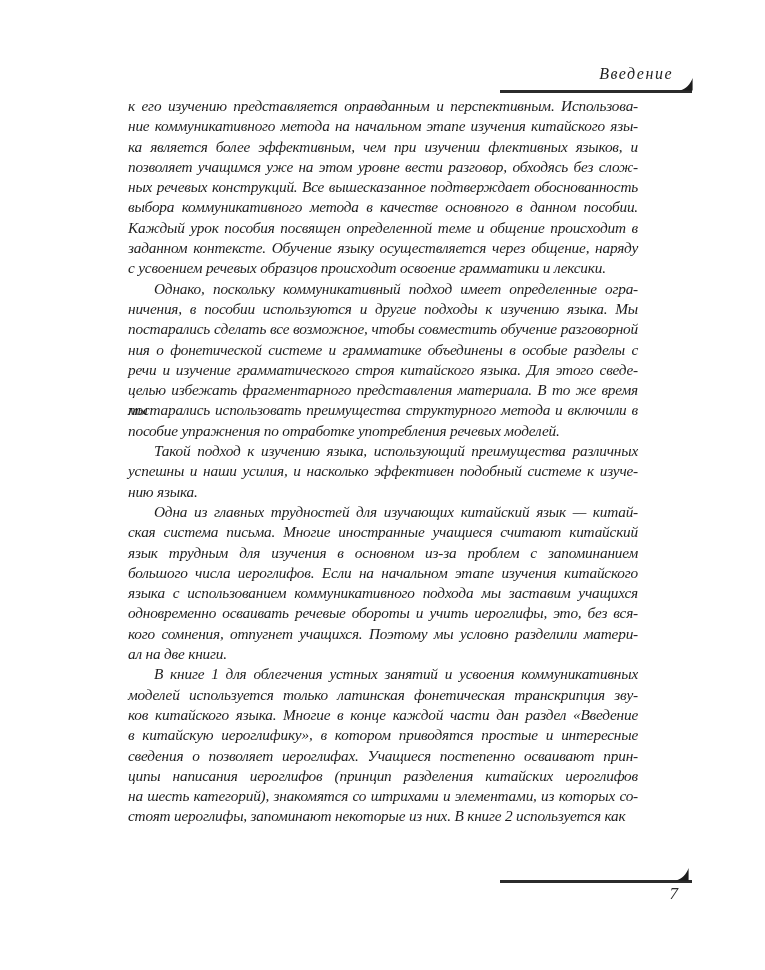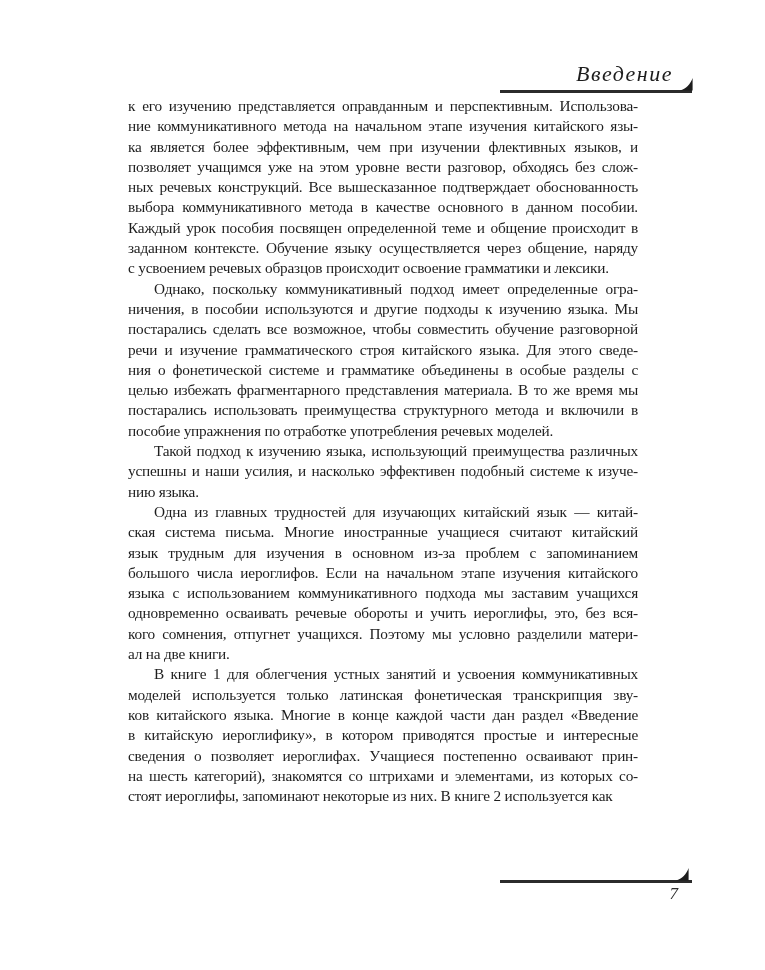--- a/index.html
+++ b/index.html
@@ -16,21 +16,21 @@
     font-family: "Liberation Serif", "DejaVu Serif", serif;
     overflow: hidden;
   }
 
   
   .running-head-title {
     position: absolute;
     top: 61px;
     right: 92px;
     font-style: italic;
-    font-size: 22px;
+    font-size: 16px;
     letter-spacing: 1.5px;
     color: #1d1d1d;
     line-height: 26px;
   }
   .header-rule {
     position: absolute;
     top: 90px;
     left: 500px;
     width: 192px;
     height: 2.5px;
@@ -55,20 +55,21 @@
     letter-spacing: -0.2px;
     color: #1d1d1d;
   }
   .paragraph { margin: 0; padding: 0; }
   .tline {
     text-align: justify;
     text-align-last: justify;
     height: 20.3px;
     overflow: visible;
     white-space: normal;
+    font-style: italic;
   }
   .tline.last-line {
     text-align-last: auto;
   }
   .tline.first-indent {
     text-indent: 26px;
   }
 
   
   .footer-rule {
@@ -120,22 +121,22 @@
         <div class="tline">ных речевых конструкций. Все вышесказанное подтверждает обоснованность</div>
         <div class="tline">выбора коммуникативного метода в качестве основного в данном пособии.</div>
         <div class="tline">Каждый урок пособия посвящен определенной теме и общение происходит в</div>
         <div class="tline">заданном контексте. Обучение языку осуществляется через общение, наряду</div>
         <div class="tline last-line">с усвоением речевых образцов происходит освоение грамматики и лексики.</div>
       </div>
       <div class="paragraph">
         <div class="tline first-indent">Однако, поскольку коммуникативный подход имеет определенные огра-</div>
         <div class="tline">ничения, в пособии используются и другие подходы к изучению языка. Мы</div>
         <div class="tline">постарались сделать все возможное, чтобы совместить обучение разговорной</div>
+        <div class="tline">ния о фонетической системе и грамматике объединены в особые разделы с</div>
         <div class="tline">речи и изучение грамматического строя китайского языка. Для этого сведе-</div>
-        <div class="tline">ния о фонетической системе и грамматике объединены в особые разделы с</div>
         <div class="tline">целью избежать фрагментарного представления материала. В то же время мы</div>
         <div class="tline">постарались использовать преимущества структурного метода и включили в</div>
         <div class="tline last-line">пособие упражнения по отработке употребления речевых моделей.</div>
       </div>
       <div class="paragraph">
         <div class="tline first-indent">Такой подход к изучению языка, использующий преимущества различных</div>
         <div class="tline">успешны и наши усилия, и насколько эффективен подобный системе к изуче-</div>
         <div class="tline last-line">нию языка.</div>
       </div>
       <div class="paragraph">
@@ -147,20 +148,21 @@
         <div class="tline">одновременно осваивать речевые обороты и учить иероглифы, это, без вся-</div>
         <div class="tline">кого сомнения, отпугнет учащихся. Поэтому мы условно разделили матери-</div>
         <div class="tline last-line">ал на две книги.</div>
       </div>
       <div class="paragraph">
         <div class="tline first-indent">В книге 1 для облегчения устных занятий и усвоения коммуникативных</div>
         <div class="tline">моделей используется только латинская фонетическая транскрипция зву-</div>
         <div class="tline">ков китайского языка. Многие в конце каждой части дан раздел «Введение</div>
         <div class="tline">в китайскую иероглифику», в котором приводятся простые и интересные</div>
         <div class="tline">сведения о позволяет иероглифах. Учащиеся постепенно осваивают прин-</div>
+        <div class="tline">ципы написания иероглифов (принцип разделения китайских иероглифов</div>
         <div class="tline">на шесть категорий), знакомятся со штрихами и элементами, из которых со-</div>
         <div class="tline last-line">стоят иероглифы, запоминают некоторые из них. В книге 2 используется как</div>
       </div>
     </div>
 
   <div class="footer-rule"></div>
 
   <span class="footer-corner-mark">
     <svg width="13" height="13" viewBox="0 0 13 13" xmlns="http://www.w3.org/2000/svg">
       <path d="M0,12.6 C6,11 10.5,6 12.6,0 L12.6,12.6 Z" fill="#1d1d1d"></path>

